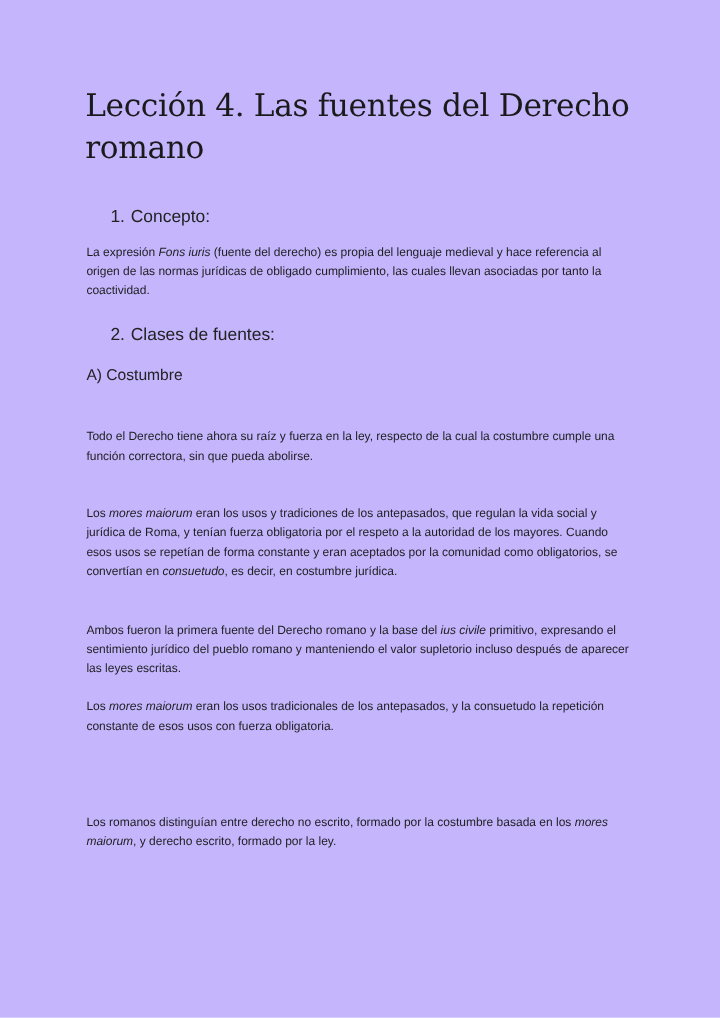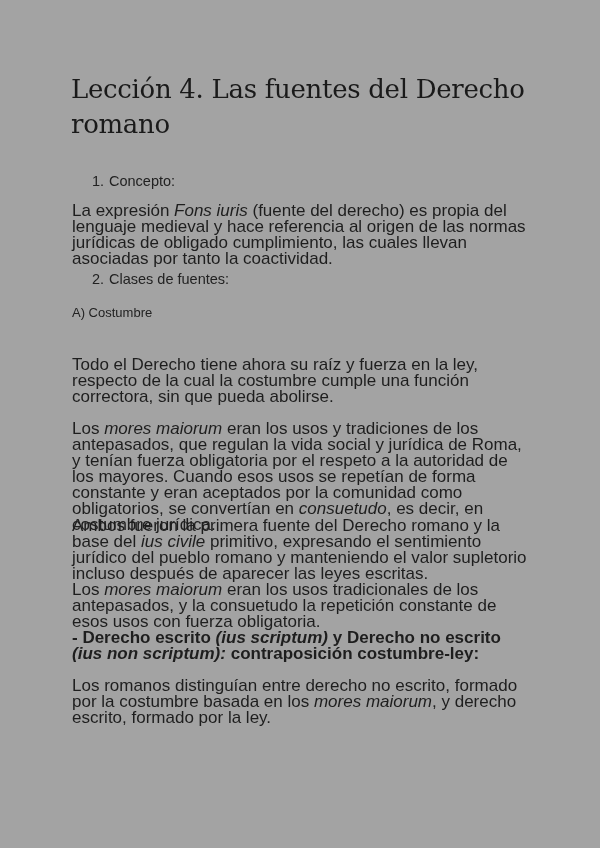--- a/index.html
+++ b/index.html
@@ -1,18 +1,18 @@
 <!DOCTYPE html>
 <html><head>
   <meta charset="utf-8">
   <style>
     html, body { margin: 0; padding: 0; background: #ffffff; }
     body { width: 600px; height: 848px; position: relative; overflow: hidden; color: #1a1a1a; }
-    .page { position: absolute; left: 0; top: 0; width: 600px; height: 848px; background: #a3a3a3; }
-    .blk { position: absolute; left: 72px; width: 456px; font-family: "Liberation Sans", sans-serif; font-size: 17px; line-height: 16px; color: #1e1e1e; }
+    .page { position: absolute; left: 0; top: 0; width: 600px; height: 848px; background: #c4b5fd; }
+    .blk { position: absolute; left: 72px; width: 456px; font-family: "Liberation Sans", sans-serif; font-size: 10px; line-height: 16px; color: #1e1e1e; }
     .title { position: absolute; left: 71px; top: 72px; width: 470px; font-family: "DejaVu Serif", "Liberation Serif", serif; font-size: 26px; line-height: 35px; color: #1a1a1a; font-weight: normal; margin: 0; letter-spacing: -0.3px; }
     .numitem { position: absolute; left: 92px; font-family: "Liberation Sans", sans-serif; font-size: 14.5px; line-height: 18px; color: #222; }
     .numitem .num { display: inline-block; width: 17px; }
     .subhead { position: absolute; left: 72px; font-family: "Liberation Sans", sans-serif; font-size: 13px; line-height: 18px; color: #222; text-align: right; }
     .bold { font-weight: bold; }
     em, i { font-style: italic; }
     p { margin: 0; }
   </style>
 </head>
 <body>
@@ -35,18 +35,17 @@
 
   <p class="blk" style="top:341px;margin-top:16px;">Todo el Derecho tiene ahora su raíz y fuerza en la ley, respecto de la cual la costumbre cumple una función correctora, sin que pueda abolirse.</p>
 
 
   <p class="blk" style="top:421px;"><span>Los </span><em>mores maiorum</em><span> eran los usos y tradiciones de los antepasados, que regulan la vida social y jurídica de Roma, y tenían fuerza obligatoria por el respeto a la autoridad de los mayores. Cuando esos usos se repetían de forma constante y eran aceptados por la comunidad como obligatorios, se convertían en </span><em>consuetudo</em><span>, es decir, en costumbre jurídica.</span></p>
 
   <p class="blk" style="top:518px;"><span>Ambos fueron la primera fuente del Derecho romano y la base del </span><em>ius civile</em><span> primitivo, expresando el sentimiento jurídico del pueblo romano y manteniendo el valor supletorio incluso después de aparecer las leyes escritas.</span></p>
 
   <p class="blk" style="top:582px;"><span>Los </span><em>mores maiorum</em><span> eran los usos tradicionales de los antepasados, y la consuetudo la repetición constante de esos usos con fuerza obligatoria.</span></p>
 
-  <p class="blk bold" style="top:630px;"><span>- Derecho escrito </span><em>(ius scriptum)</em><span> y Derecho no escrito </span><em>(ius non scriptum):</em><span> contraposición costumbre-ley:</span></p>
 
   <p class="blk" style="top:678px;"><span>Los romanos distinguían entre derecho no escrito, formado por la costumbre basada en los </span><em>mores maiorum</em><span>, y derecho escrito, formado por la ley.</span></p>
 
 
 </div>
 
 </body></html>

